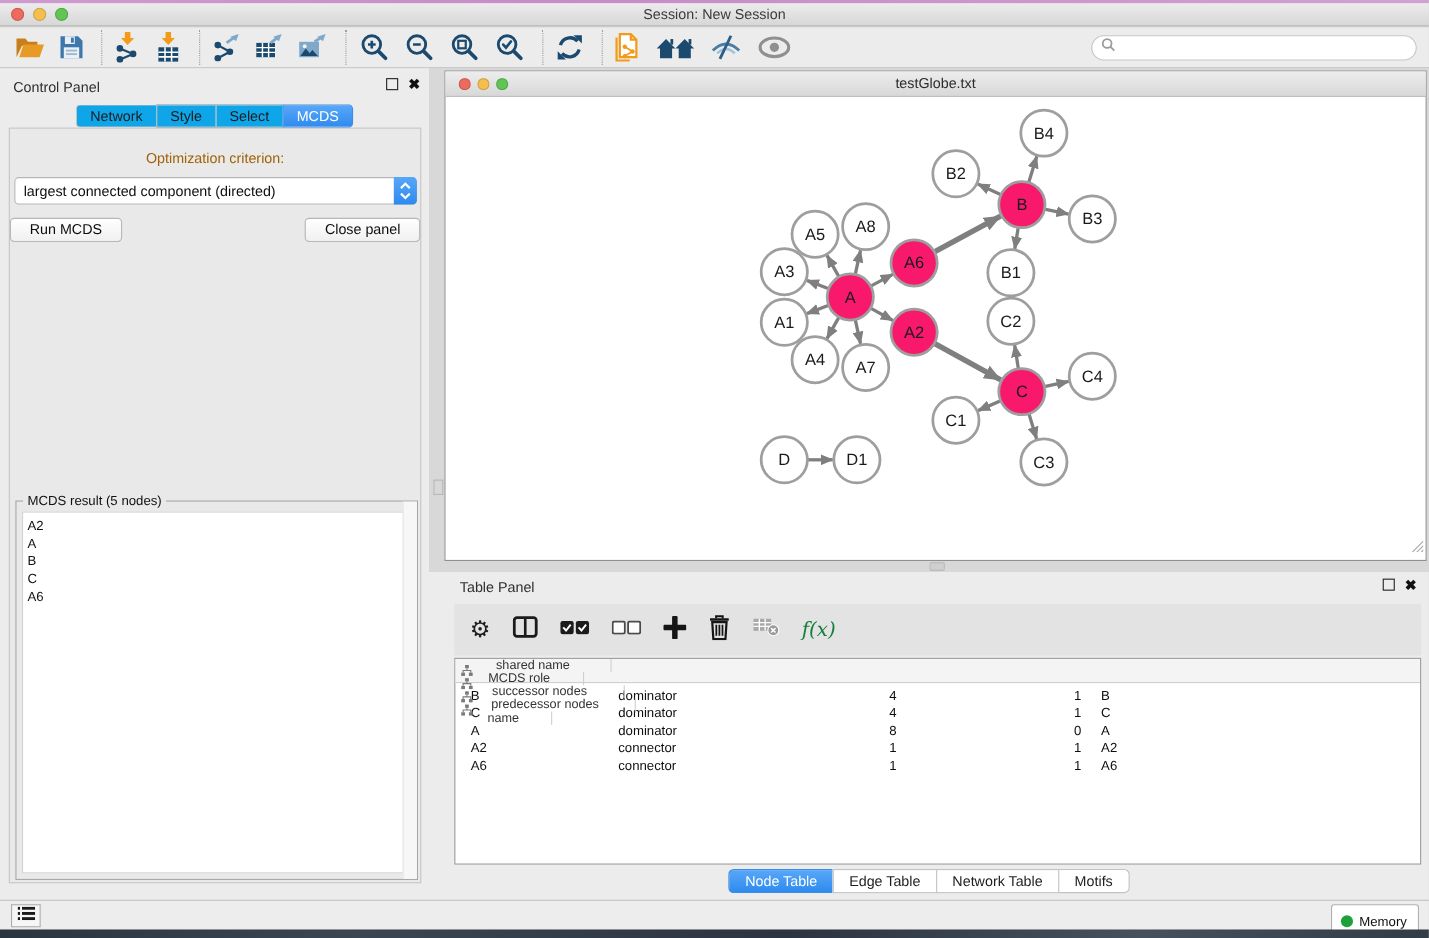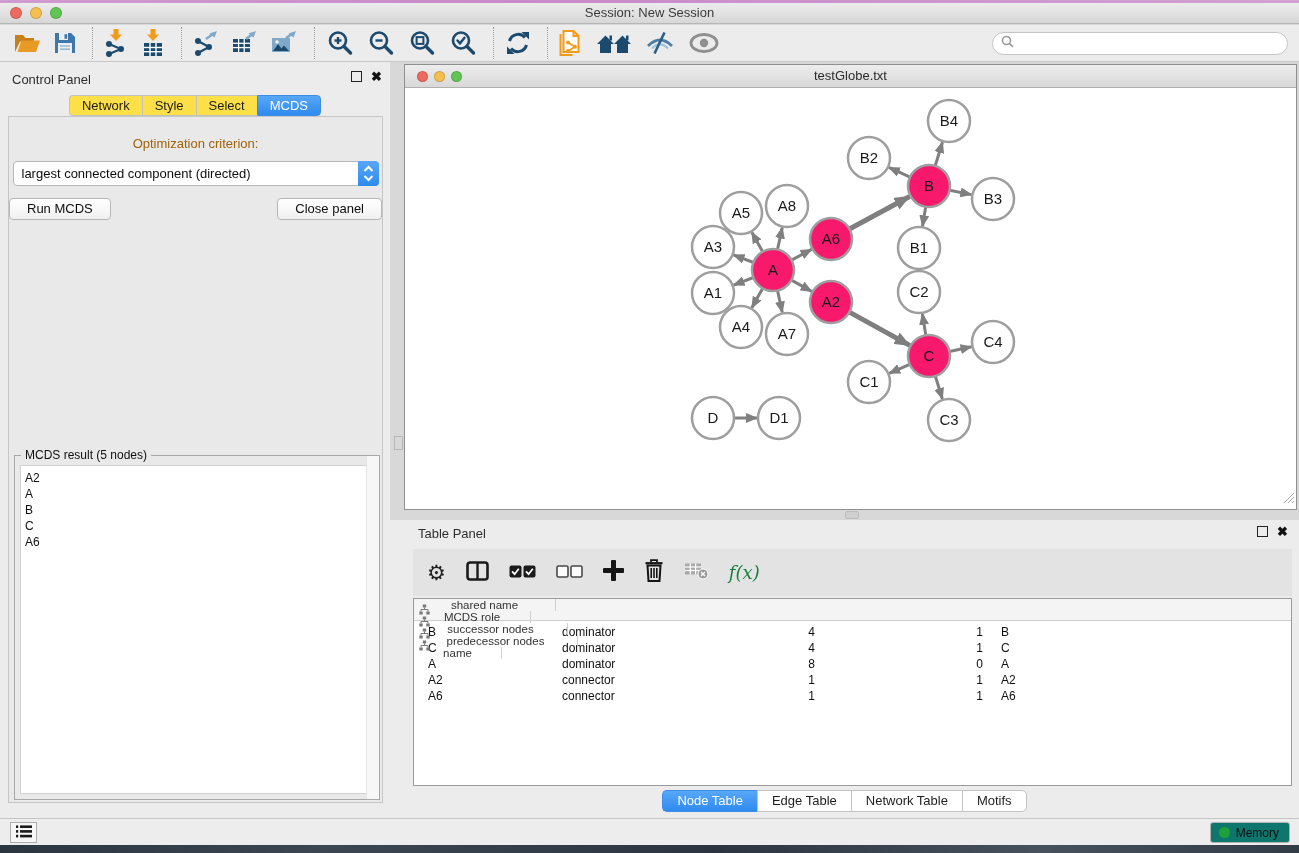--- a/index.html
+++ b/index.html
@@ -19,21 +19,21 @@
   .search-wrap { margin-left:auto; margin-right:11px; width:296px; height:23px; background:#fff; border:1px solid #c5c5c5; border-radius:12px; display:flex; align-items:center; padding-left:8px; gap:5px; }
   .search-input { border:none; outline:none; flex:1; font-size:12px; background:transparent; height:100%; }
 
   
   .control-panel { position:absolute; left:0; top:62px; width:390px; bottom:35px; background:#ececec; }
   .panel-title { position:absolute; left:12px; top:10px; font-size:13px; color:#2e2e2e; }
   .panel-btns { position:absolute; right:8px; top:9px; display:flex; align-items:center; gap:9px; }
   .float-btn { width:11px; height:11px; border:1.5px solid #222; display:inline-block; }
   .close-btn { font-size:13px; color:#111; font-weight:bold; line-height:11px; }
   .cp-tabs { position:absolute; top:33px; left:0; right:0; display:flex; justify-content:center; z-index:3; }
-  .cp-tab { font-size:13px; line-height:19px; padding:0 12px; background:#fde047; border:1px solid #c2c2c2; border-right:none; color:#1d1d1d; cursor:default; }
+  .cp-tab { font-size:13px; line-height:19px; padding:0 12px; background:#0ea5e9; border:1px solid #c2c2c2; border-right:none; color:#1d1d1d; cursor:default; }
   .cp-tab:first-child { border-radius:4px 0 0 4px; }
   .cp-tab:last-child { border-radius:0 4px 4px 0; border-right:1px solid #c2c2c2; }
   .cp-tab.active { background:linear-gradient(#58a7f8,#2f8bef); color:#fff; border-color:#3d8de8; }
   .cp-body { position:absolute; top:54px; left:8px; right:7px; bottom:15px; background:#e9e9e9; border:1px solid #c6c6c6; }
   .opt-label { margin-top:19px; text-align:center; font-size:13px; color:#a16207; }
   .select-box { margin:10px auto 0; width:366px; height:25px; position:relative; background:#fff; border:1px solid #b7b7b7; border-radius:4px; }
   .select-text { line-height:23px; padding-left:8px; font-size:13px; color:#0d0d0d; }
   .select-stepper { position:absolute; right:-1px; top:-1px; width:21px; height:25px; background:linear-gradient(#57a7f8,#2e8aef); border-radius:0 4px 4px 0; display:flex; align-items:center; justify-content:center; }
   .btn-row { display:flex; justify-content:space-between; gap:14px; margin-top:12px; }
   .cp-btn { height:22px; padding:0 17px; background:linear-gradient(#ffffff,#f0f0f0); border:1px solid #b7b7b7; border-radius:4px; font-size:13px; color:#0d0d0d; line-height:20px; cursor:default; }
@@ -72,21 +72,21 @@
   .td.right { text-align:right; }
   .table-tabs { position:absolute; bottom:6px; left:0; right:0; display:flex; justify-content:center; }
   .seg { font-size:13px; line-height:20px; padding:0 14px; background:#fff; border:1px solid #c2c2c2; border-right:none; color:#1d1d1d; cursor:default; }
   .seg:first-child { border-radius:5px 0 0 5px; }
   .seg:last-child { border-radius:0 5px 5px 0; border-right:1px solid #c2c2c2; }
   .seg.active { background:linear-gradient(#58a7f8,#2f8bef); color:#fff; border-color:#3d8de8; }
 
   
   .status-bar { position:absolute; left:0; right:0; bottom:8px; height:27px; background:#ededed; border-top:1px solid #c5c5c5; }
   .list-btn { position:absolute; left:10px; top:3px; width:27px; height:21px; background:#f6f6f6; border:1px solid #adadad; display:flex; align-items:center; justify-content:center; }
-  .memory-btn { position:absolute; right:9px; top:3px; height:21px; padding:0 10px 0 8px; background:#0f766e; border:1px solid #b1b1b1; border-radius:3px; display:flex; align-items:center; gap:6px; font-size:12px; color:#0f0f0f; }
+  .memory-btn { position:absolute; right:9px; top:3px; height:31px; padding:0 10px 0 8px; background:#ffffff; border:1px solid #b1b1b1; border-radius:3px; display:flex; align-items:center; gap:6px; font-size:12px; color:#0f0f0f; }
   .memory-dot { width:11px; height:11px; border-radius:50%; background:#1ea13b; }
   .wp-bottom { position:absolute; left:0; right:0; bottom:0; height:8px; background:linear-gradient(90deg,#2b3540,#3c4652 25%,#2b3440 55%,#47515d 80%,#323c47); }
 </style>
 </head>
 <body>
 
 <div class="wp-top"></div>
 
 <div class="titlebar">
   <div class="traffic">

